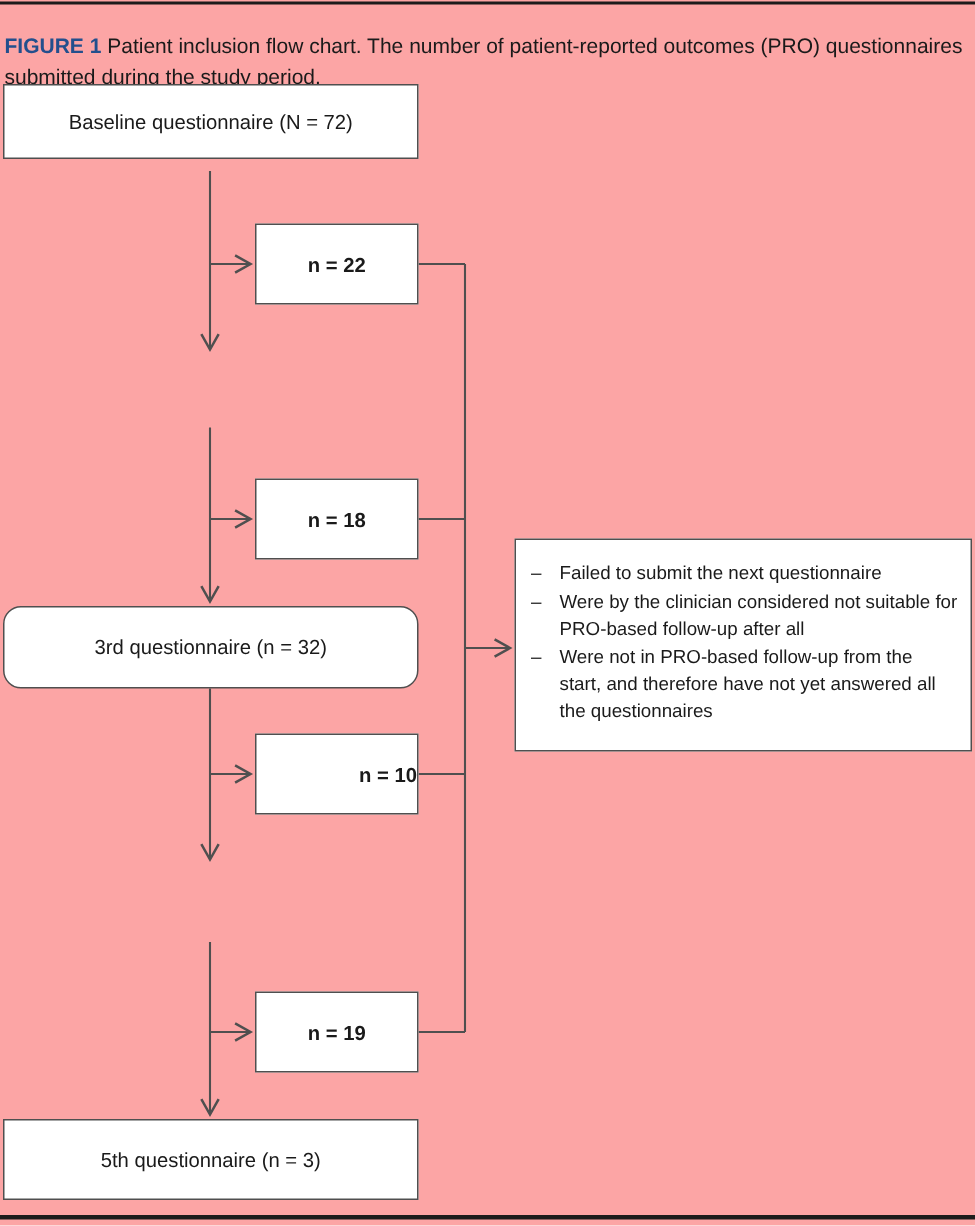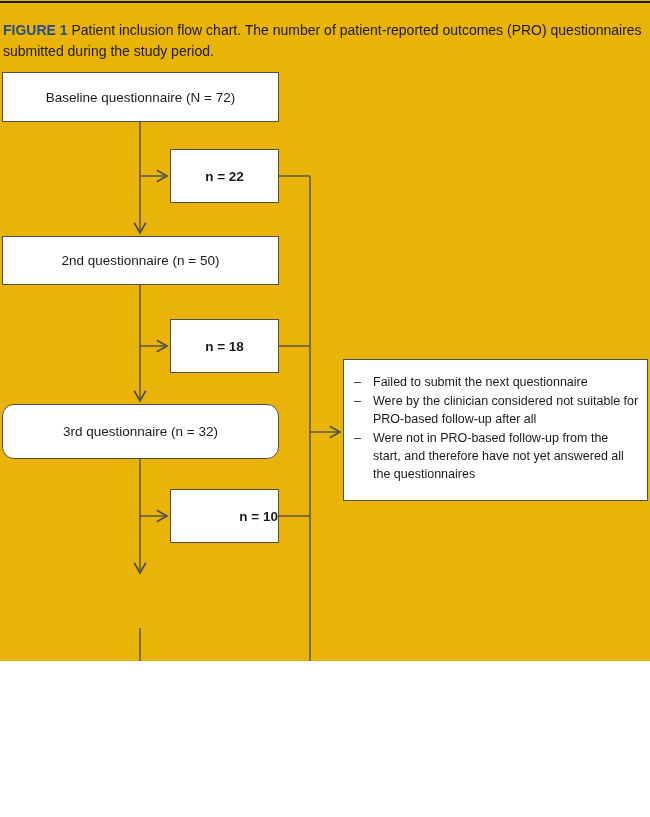--- a/index.html
+++ b/index.html
@@ -4,22 +4,22 @@
 <style>
   html, body {
     margin: 0;
     padding: 0;
     background: #ffffff;
     font-family: "Liberation Sans", sans-serif;
   }
   #canvas {
     position: relative;
     width: 650px;
-    height: 661px;
-    background: #eab308;
+    height: 817px;
+    background: #fca5a5;
     overflow: hidden;
     color: #1a1a1a;
   }
   .rule {
     position: absolute;
     left: 0;
     width: 650px;
     background: #1c1c1c;
   }
   #top-rule { top: 1px; height: 2px; }
@@ -45,21 +45,21 @@
     background: #ffffff;
     display: flex;
     align-items: center;
     justify-content: center;
     text-align: center;
     font-size: 13.5px;
     color: #1a1a1a;
     box-sizing: border-box;
   }
   .main-box { left: 2px; width: 277px; }
-  #box-baseline { top: 72px;  height: 50px; }
+  #box-baseline { top: 56px;  height: 50px; }
   #box-q2       { top: 236px; height: 49px; }
   #box-q3       { top: 404px; height: 55px; border-radius: 12px; }
   #box-q4       { top: 576px; height: 52px; }
   #box-q5       { top: 746px; height: 54px; }
 
   .drop-box { left: 170px; width: 109px; height: 54px; font-weight: bold; }
   #box-n22 { top: 149px; }
   #box-n18 { top: 319px; }
   #box-n10 { top: 489px; justify-content: flex-end; }
   #box-n19 { top: 661px; }
@@ -134,29 +134,29 @@
       <line x1="310" y1="176" x2="310" y2="688"></line>
 
       <line x1="310" y1="432" x2="340" y2="432" marker-end="url(#arrow)"></line>
     </g>
   </svg>
 
   <div id="box-baseline" class="node main-box">
       <span>Baseline questionnaire (N = 72)</span>
     </div>
 
-  <div id="box-q2" class="node main-box">
-      <span>2nd questionnaire (n = 50)</span>
-    </div>
 
   <div id="box-q3" class="node main-box">
       <span>3rd questionnaire (n = 32)</span>
     </div>
 
 
+  <div id="box-q5" class="node main-box">
+      <span>5th questionnaire (n = 3)</span>
+    </div>
 
   <div id="box-n22" class="node drop-box">
       <span>n = 22</span>
     </div>
 
   <div id="box-n18" class="node drop-box">
       <span>n = 18</span>
     </div>
 
   <div id="box-n10" class="node drop-box">

